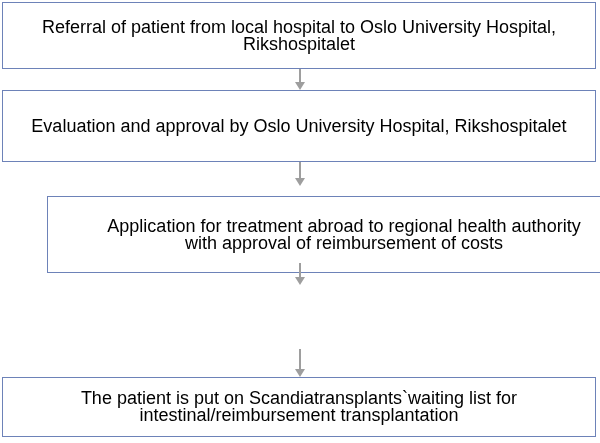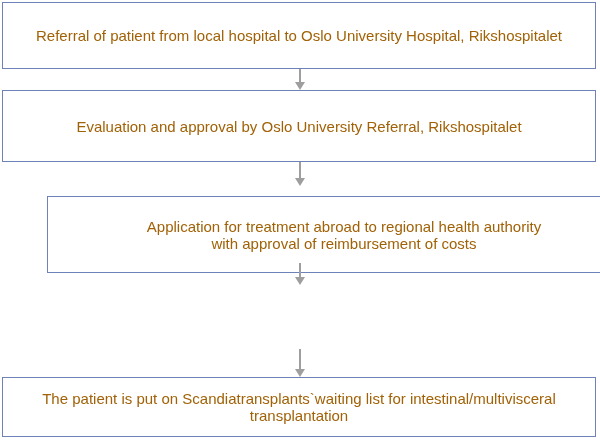--- a/index.html
+++ b/index.html
@@ -28,22 +28,22 @@
     box-sizing: border-box;
     border: 1px solid #6d82b8;
     background: #ffffff;
     display: flex;
     align-items: center;
     justify-content: center;
     text-align: center;
   }
 
   .step-text {
-    color: #a16207;
-    font-size: 15px;
+    color: #000000;
+    font-size: 18px;
     line-height: 17px;
     letter-spacing: 0.0px;
     white-space: pre-line;
     padding: 0 6px;
   }
 
   
   .box-1 { top: 2px;   height: 67px; }
   .box-2 { top: 90px;  height: 72px; }
   .box-3 { top: 196px; height: 77px; margin-left: 45px; }
@@ -90,21 +90,21 @@
   <div class="step-box box-1">
     <span class="step-text">Referral of patient from local hospital to Oslo University Hospital, Rikshospitalet</span>
   </div>
 
   <div class="connector arrow-1">
     <div class="shaft"></div>
     <div class="head"></div>
   </div>
 
   <div class="step-box box-2">
-    <span class="step-text">Evaluation and approval by Oslo University Referral, Rikshospitalet</span>
+    <span class="step-text">Evaluation and approval by Oslo University Hospital, Rikshospitalet</span>
   </div>
 
   <div class="connector arrow-2">
     <div class="shaft"></div>
     <div class="head"></div>
   </div>
 
   <div class="step-box box-3">
     <span class="step-text">Application for treatment abroad to regional health authority
 with approval of reimbursement of costs</span>
@@ -115,16 +115,16 @@
     <div class="head"></div>
   </div>
 
 
   <div class="connector arrow-4">
     <div class="shaft"></div>
     <div class="head"></div>
   </div>
 
   <div class="step-box box-5">
-    <span class="step-text">The patient is put on Scandiatransplants`waiting list for intestinal/multivisceral transplantation</span>
+    <span class="step-text">The patient is put on Scandiatransplants`waiting list for intestinal/reimbursement transplantation</span>
   </div>
 
 </div>
 
 </body></html>

